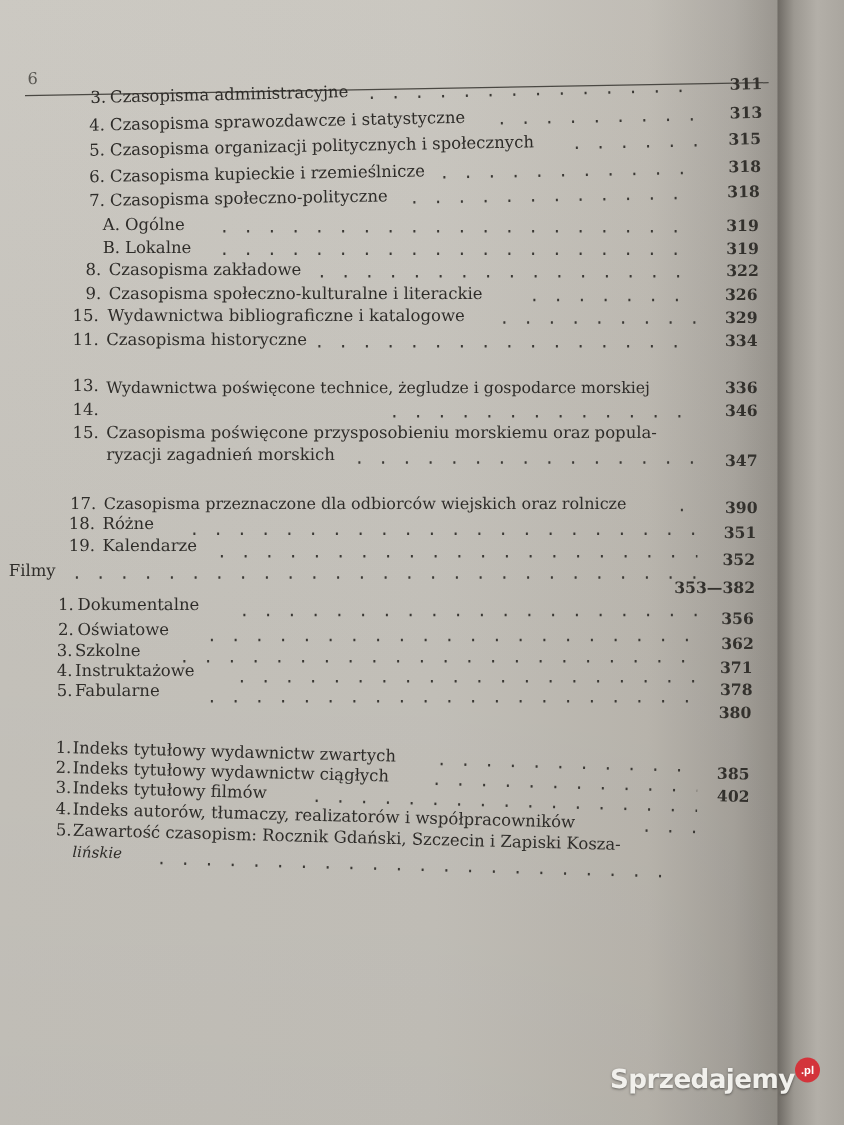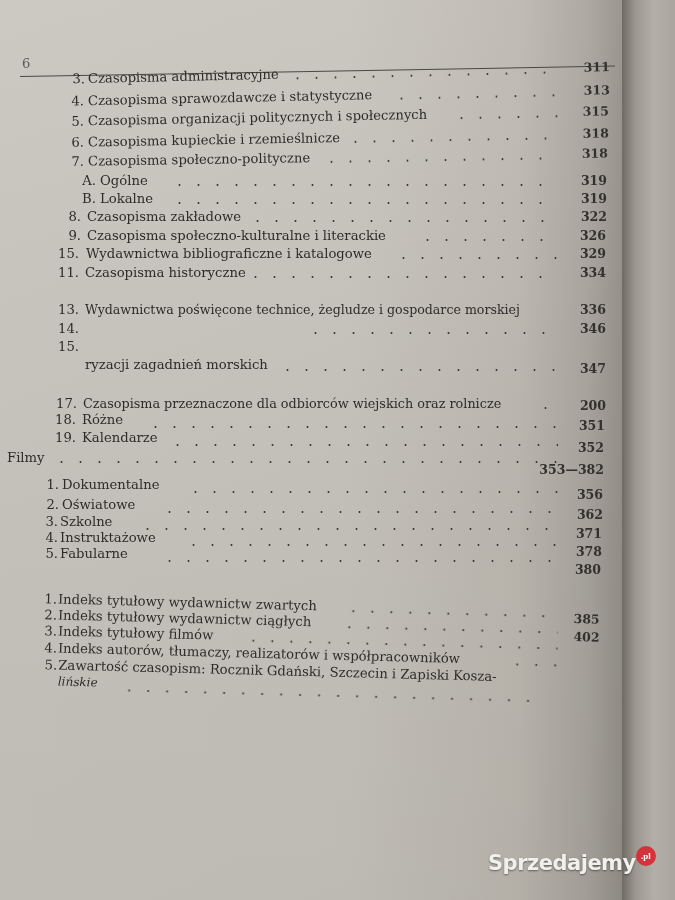--- a/index.html
+++ b/index.html
@@ -43,21 +43,21 @@
       background-size: 19px 2px; background-repeat: repeat-x;
     }
     .pg { position: absolute; text-align: right; width: 80px; font-weight: bold; font-family: "DejaVu Serif", serif; font-size: 12.5px; color: #33312d; }
     .watermark {
       position: absolute; left: 488px; top: 851px; font-family: "DejaVu Sans", sans-serif;
       font-weight: bold; font-size: 21px; color: #f1f0ec; letter-spacing: -0.5px;
       text-shadow: 0 1px 2px rgba(0,0,0,0.45);
     }
     .wm-badge {
       position: absolute; left: 636px; top: 846px; width: 20px; height: 20px; border-radius: 50%;
-      background: #d3343b; color: #fff; font-family: Liberation Serif, serif; font-weight: bold;
+      background: #d3343b; color: #fff; font-family: Liberation Sans, sans-serif; font-weight: bold;
       font-size: 9px; line-height: 20px; text-align: center;
     }
   </style>
 </head>
 <body>
 
 <div class="page"></div>
 <div class="gutter"></div>
 
 <div class="page-number">6</div>
@@ -136,29 +136,30 @@
     <span class="label" style="left:85px;font-size:12.6px">Wydawnictwa poświęcone technice, żegludze i gospodarce morskiej</span>
     <span class="pg" style="left:526px">336</span>
   </div>
   <div class="row" style="top:321px;">
     <span class="num" style="left:55px">14.</span>
     <span class="dots" style="left:306px;width:252px"></span>
     <span class="pg" style="left:526px">346</span>
   </div>
   <div class="row" style="top:339px;height:38px;">
     <span class="num" style="left:55px">15.</span>
+    <span class="label" style="left:85px">Czasopisma poświęcone przysposobieniu morskiemu oraz popula-</span>
     <span class="label" style="left:85px;top:18px">ryzacji zagadnień morskich</span>
     <span class="dots" style="left:278px;width:280px;top:30px"></span>
     <span class="pg" style="left:526px;top:22px">347</span>
   </div>
   <div class="row" style="top:396px;">
     <span class="num" style="left:53px">17.</span>
     <span class="label" style="left:83px;font-size:12.8px">Czasopisma przeznaczone dla odbiorców wiejskich oraz rolnicze</span>
     <span class="dots" style="left:536px;width:22px"></span>
-    <span class="pg" style="left:526px;top:2px">200</span>
+    <span class="pg" style="left:526px;top:2px">390</span>
   </div>
   <div class="row" style="top:412px;">
     <span class="num" style="left:52px">18.</span>
     <span class="label" style="left:82px">Różne</span>
     <span class="dots" style="left:146px;width:412px;top:14px"></span>
     <span class="pg" style="left:525px;top:6px">351</span>
   </div>
   <div class="row" style="top:430px;">
     <span class="num" style="left:52px">19.</span>
     <span class="label" style="left:82px">Kalendarze</span>

